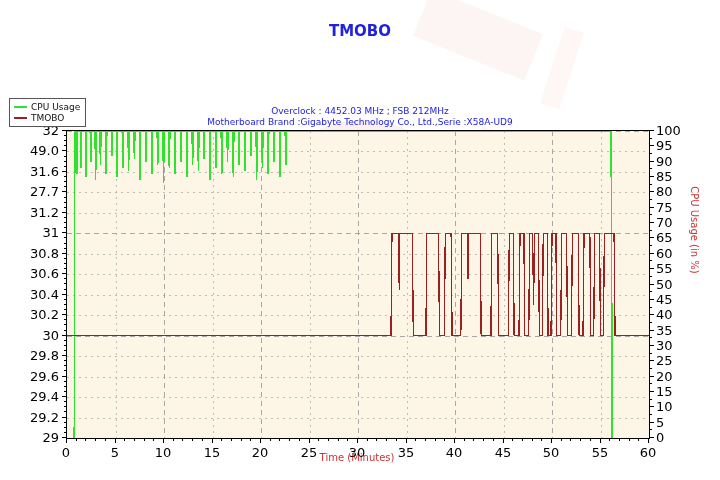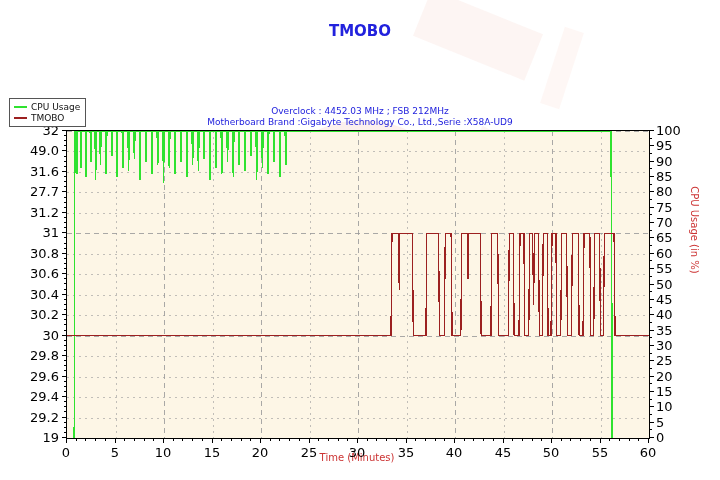--- a/index.html
+++ b/index.html
@@ -131,21 +131,21 @@
   </div>
 
   <div id="ticks-left"></div>
   <div id="ticks-right"></div>
   <div id="ticks-bottom"></div>
 
   <div class="axttl" style="left:694px;top:230px;transform:translate(-50%,-50%) rotate(90deg);width:120px;text-align:center;">CPU Usage (in %)</div>
   <div id="xlabel">Time (Minutes)</div>
 
 <div class="axline" style="left: 62px; top: 437px; width: 4px; height: 1px;"></div>
-    <div class="tk" style="left: 59px; top: 437px; transform: translate(-100%, -50%);">19</div>
+    <div class="tk" style="left: 59px; top: 437px; transform: translate(-100%, -50%);">29</div>
     <div class="axline" style="left: 62px; top: 417px; width: 4px; height: 1px;"></div>
     <div class="tk" style="left: 59px; top: 417px; transform: translate(-100%, -50%);">29.2</div>
     <div class="axline" style="left: 62px; top: 396px; width: 4px; height: 1px;"></div>
     <div class="tk" style="left: 59px; top: 396px; transform: translate(-100%, -50%);">29.4</div>
     <div class="axline" style="left: 62px; top: 376px; width: 4px; height: 1px;"></div>
     <div class="tk" style="left: 59px; top: 376px; transform: translate(-100%, -50%);">29.6</div>
     <div class="axline" style="left: 62px; top: 355px; width: 4px; height: 1px;"></div>
     <div class="tk" style="left: 59px; top: 355px; transform: translate(-100%, -50%);">29.8</div>
     <div class="axline" style="left: 62px; top: 335px; width: 4px; height: 1px;"></div>
     <div class="tk" style="left: 59px; top: 335px; transform: translate(-100%, -50%);">30</div>

